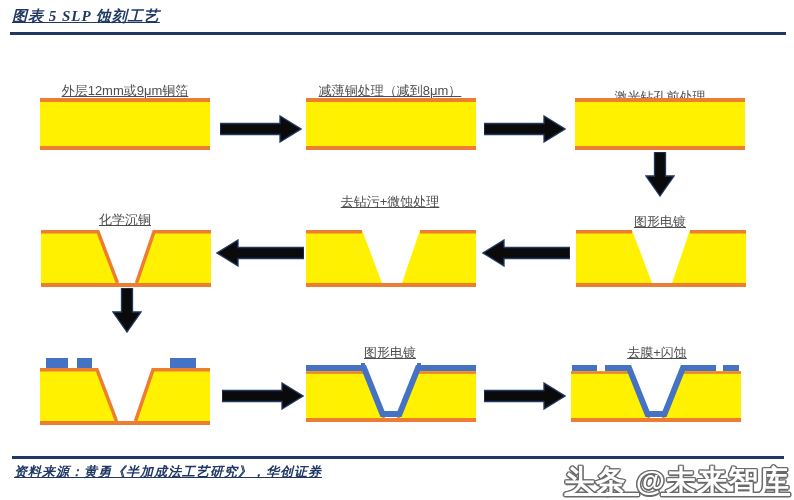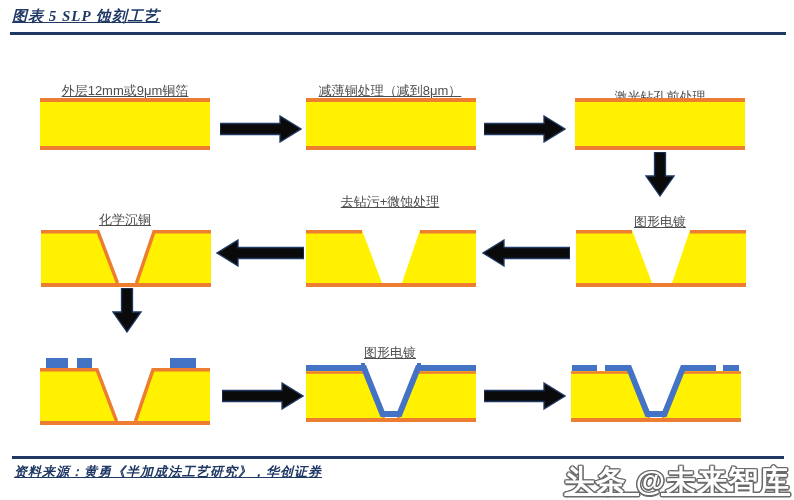--- a/index.html
+++ b/index.html
@@ -129,20 +129,21 @@
         <polygon class="arrow" points="88,8.5 22,8.5 22,1 1,14 22,27 22,19.5 88,19.5"></polygon>
       </svg>
   </div>
   <div class="abs" style="left:112px;top:288px;">
     <svg width="30" height="45" viewBox="0 0 30 45">
         <polygon class="arrow" points="9.5,0 20.5,0 20.5,24 29,24 15,44 1,24 9.5,24"></polygon>
       </svg>
   </div>
 
   <div class="abs step-label" style="left:290px;top:329px;">图形电镀</div>
+  <div class="abs step-label" style="left:557px;top:329px;">去膜+闪蚀</div>
 
   <div class="abs" style="left:40px;top:356px;">
     <svg width="170" height="69" viewBox="0 0 170 69">
       <polygon points="0,12 56,12 76,65 0,65" class="f-yellow"></polygon>
       <polygon points="114,12 170,12 170,65 96,65" class="f-yellow"></polygon>
       <polyline points="0,13.75 57,13.75 76.5,65" class="s-orange" stroke-width="3.5"></polyline>
       <polyline points="170,13.75 113,13.75 95.5,65" class="s-orange" stroke-width="3.5"></polyline>
       <rect x="0" y="65" width="170" height="4" class="f-orange"></rect>
       <rect x="6" y="2" width="22" height="10" class="f-blue"></rect>
       <rect x="37" y="2" width="15" height="10" class="f-blue"></rect>

